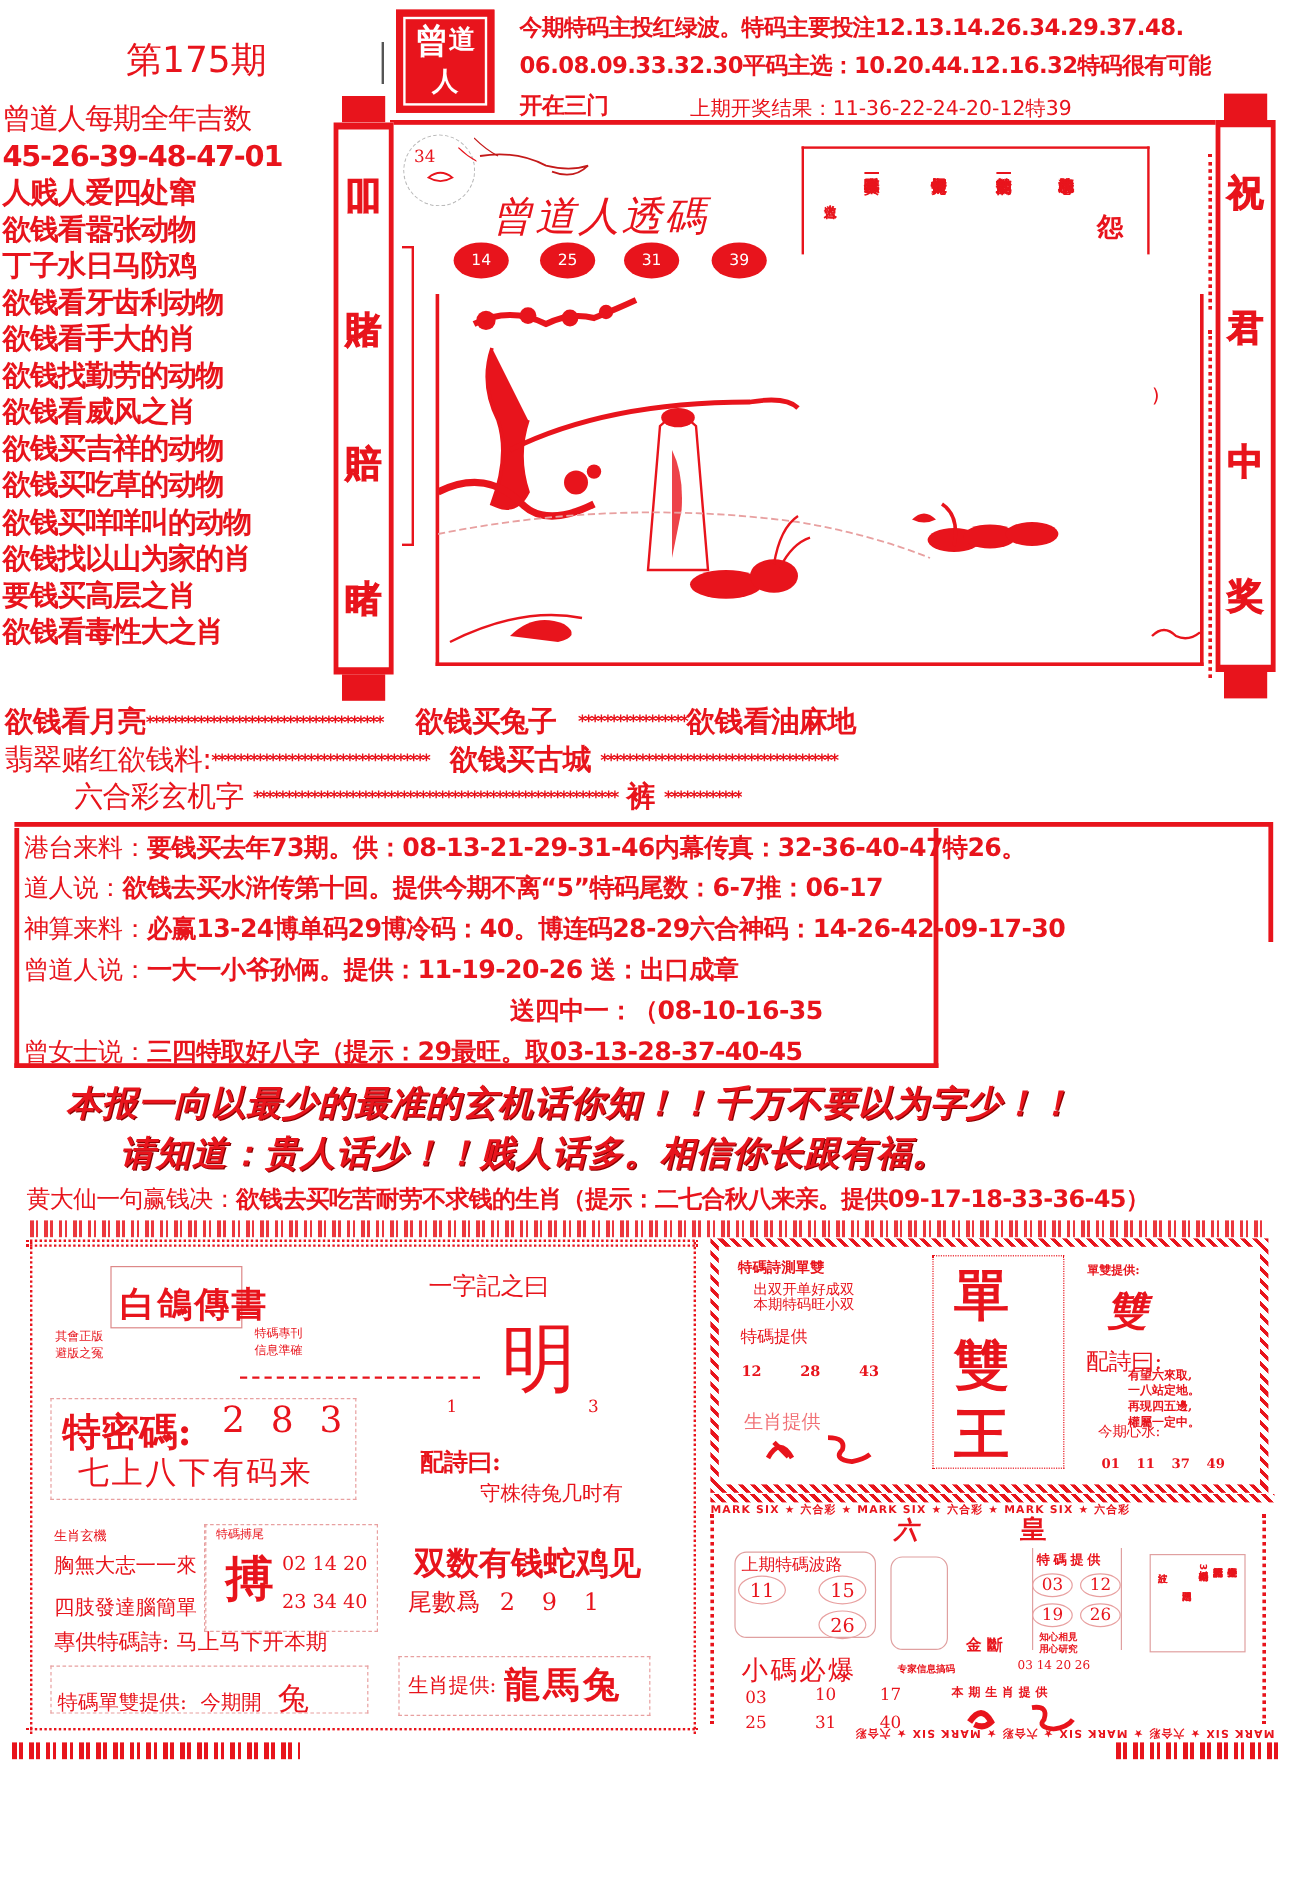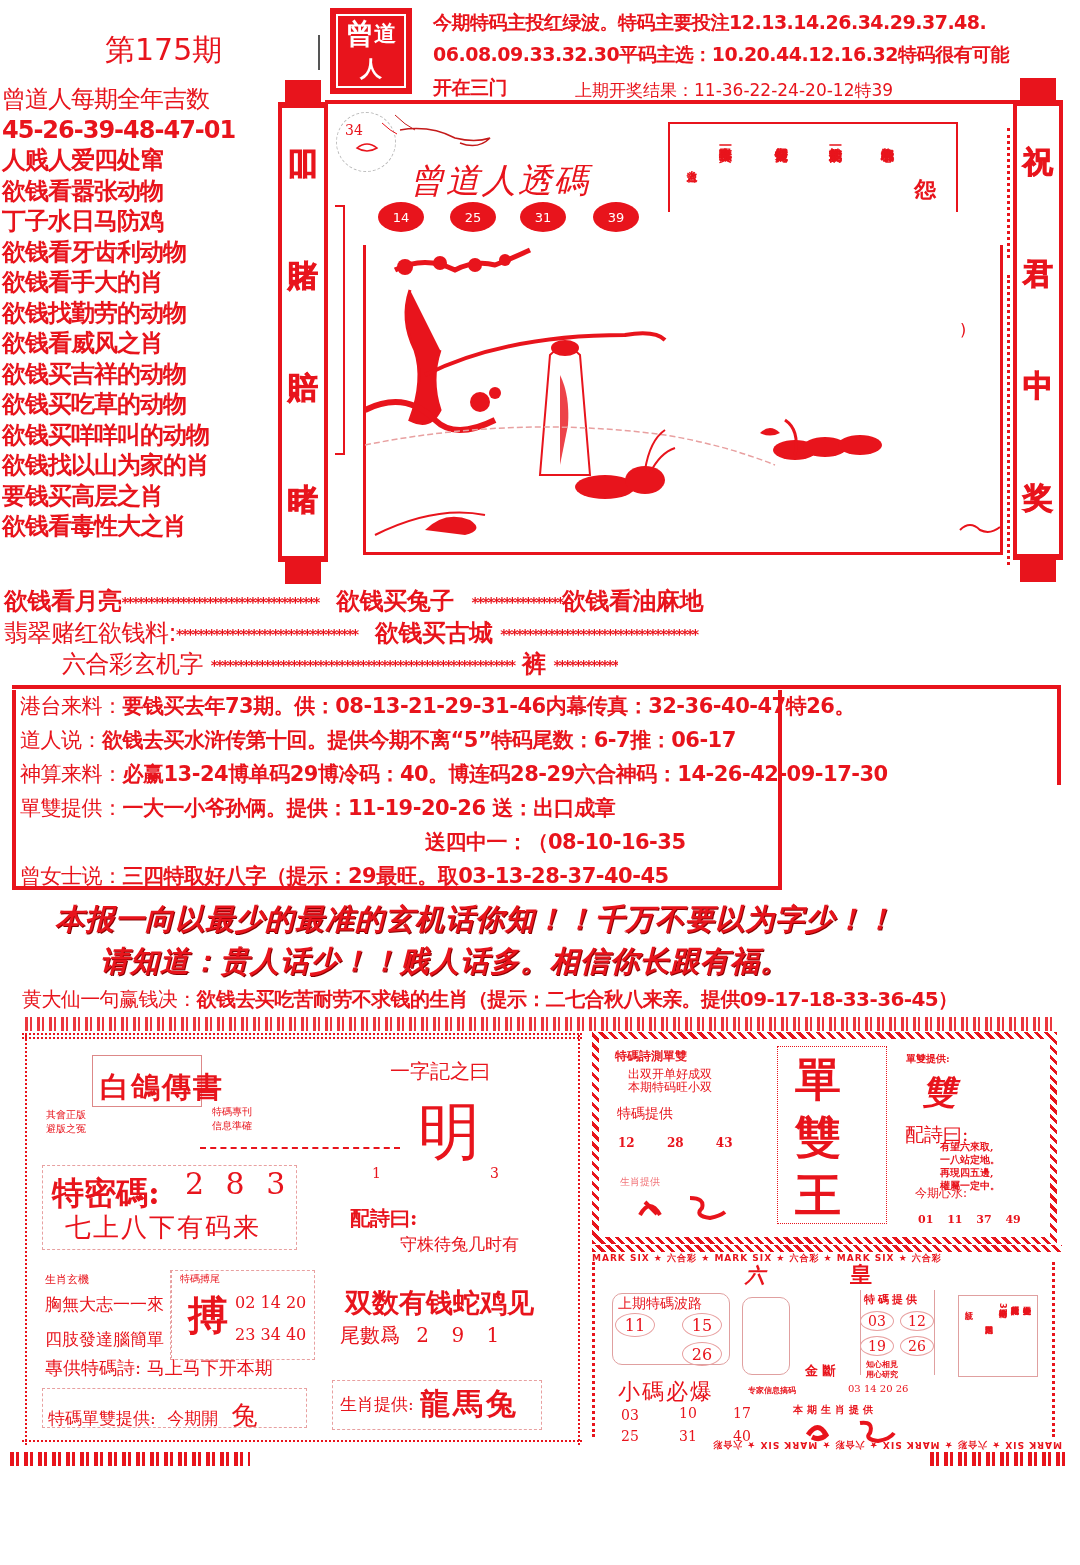--- a/index.html
+++ b/index.html
@@ -189,42 +189,42 @@
   <ellipse cx="460" cy="202" rx="22" ry="10" fill="#e8141c"></ellipse>
   <ellipse cx="495" cy="200" rx="22" ry="10" fill="#e8141c"></ellipse>
   <path d="M395 188 q10 -10 20 0 q-10 5 -20 0z" fill="#e8141c"></path>
   <path d="M420 175 q15 10 10 35" stroke="#e8141c" stroke-width="3" fill="none"></path>
   <path d="M595 285 q10 -10 20 0 q10 5 20 -3" stroke="#e8141c" stroke-width="2" fill="none"></path>
   <text x="595" y="90" font-size="16" fill="#e8141c">)</text>
 </svg>
 
 <div class="abs mid-line" style="left:4px;top:585px">
   <span>欲钱看月亮</span><span class="stars">*************************************</span>
-  <span style="margin-left:10px">欲钱买兔子</span>
+  <span style="margin-left:20px">欲钱买兔子</span>
   <span class="stars" style="margin-left:10px">*****************</span><span>欲钱看油麻地</span>
 </div>
 <div class="abs mid-line" style="left:4px;top:617px">
   <span style="font-weight:normal">翡翠赌红欲钱料:</span><span class="stars">*****************</span><span class="stars">*****************</span>
   <span style="margin-left:10px">欲钱买古城</span>
   <span class="stars">*************************************</span>
 </div>
 <div class="abs mid-line" style="left:62px;top:648px">
   <span style="font-weight:normal">六合彩玄机字</span>
   <span class="stars">*********************************************************</span>
   <span>裤</span>
   <span class="stars" style="display:inline-block;width:65px;overflow:hidden">*****************</span>
 </div>
 
 <div id="info-box" class="abs"></div>
 <div id="info-right-bar" class="abs"></div>
 <div id="info-inner" class="abs"></div>
 <div class="abs info-row" style="top:692px"><span class="lab">港台来料：</span><span class="val">要钱买去年73期。供：08-13-21-29-31-46内幕传真：32-36-40-47特26。</span></div>
 <div class="abs info-row" style="top:726px"><span class="lab">道人说：</span><span class="val">欲钱去买水浒传第十回。提供今期不离“5”特码尾数：6-7推：06-17</span></div>
 <div class="abs info-row" style="top:760px"><span class="lab">神算来料：</span><span class="val">必赢13-24博单码29博冷码：40。博连码28-29六合神码：14-26-42-09-17-30</span></div>
-<div class="abs info-row" style="top:794px"><span class="lab">單雙提供：</span><span class="val">一大一小爷孙俩。提供：11-19-20-26 送：出口成章</span></div>
+<div class="abs info-row" style="top:794px"><span class="lab">曾道人说：</span><span class="val">一大一小爷孙俩。提供：11-19-20-26 送：出口成章</span></div>
 <div class="abs info-row" style="top:828px;left:425px;width:295px;overflow:hidden"><span class="val">送四中一：（08-10-16-35</span></div>
 <div class="abs info-row" style="top:862px"><span class="lab">曾女士说：</span><span class="val">三四特取好八字（提示：29最旺。取03-13-28-37-40-45</span></div>
 
 <div class="abs slogan" style="left:55px;top:900px">本报一向以最少的最准的玄机话你知！！千万不要以为字少！！</div>
 <div class="abs slogan" style="left:100px;top:942px">请知道：贵人话少！！贱人话多。相信你长跟有福。</div>
 <div id="huang" class="abs">
   <span>黄大仙一句赢钱决：</span><span class="bold">欲钱去买吃苦耐劳不求钱的生肖（提示：二七合秋八来亲。提供09-17-18-33-36-45）</span>
 </div>
 <div class="abs" style="left:25px;top:1017px;width:1030px;height:14px;background:repeating-linear-gradient(90deg,#e8141c 0 3px,#fff 3px 5px,#e8141c 5px 7px,#fff 7px 12px);opacity:0.85"></div>
 
@@ -236,21 +236,21 @@
 <div class="abs serif-red" style="left:46px;top:1108px;font-size:10px;line-height:14px">
   <div>其會正版</div>
   <div>避版之冤</div>
 </div>
 <div class="abs serif-red" style="left:212px;top:1105px;font-size:10px;line-height:14px">
   <div>特碼專刊</div>
   <div>信息準確</div>
 </div>
 <div class="abs" style="left:200px;top:1147px;width:200px;border-top:2px dashed #e8141c"></div>
 
-<div class="abs serif-red" style="left:390px;top:1058px;font-size:20px">一字記之曰</div>
+<div class="abs serif-red" style="left:357px;top:1058px;font-size:20px">一字記之曰</div>
 <div class="abs serif-red" style="left:418px;top:1090px;font-size:62px">明</div>
 <div class="abs serif-red" style="left:372px;top:1165px;font-size:14px">1</div>
 <div class="abs serif-red" style="left:490px;top:1165px;font-size:14px">3</div>
 
 <div class="abs" style="left:42px;top:1165px;width:255px;height:85px;border:1px dashed #e8a0a0"></div>
 <div class="abs serif-red bold" style="left:52px;top:1172px;font-size:32px">特密碼:</div>
 <div class="abs serif-red" style="left:185px;top:1166px;font-size:30px;letter-spacing:6px">2 8 3</div>
 <div class="abs serif-red" style="left:65px;top:1210px;font-size:26px;letter-spacing:2px">七上八下有码来</div>
 
 <div class="abs serif-red bold" style="left:350px;top:1205px;font-size:20px">配詩曰:</div>
@@ -295,21 +295,21 @@
 <div class="abs serif-red" style="left:628px;top:1068px;font-size:12px;line-height:13px">
   <div>出双开单好成双</div>
   <div>本期特码旺小双</div>
 </div>
 <div class="abs serif-red" style="left:617px;top:1105px;font-size:14px">特碼提供</div>
 <div class="abs serif-red bold" style="left:618px;top:1136px;font-size:12px;word-spacing:28px">
   <span>12</span>
   <span>28</span>
   <span>43</span>
 </div>
-<div class="abs serif-red" style="left:620px;top:1175px;font-size:10px;opacity:0.6">生肖提供</div>
+<div class="abs serif-red" style="left:620px;top:1175px;font-size:16px;opacity:0.6">生肖提供</div>
 <svg class="abs" style="left:635px;top:1190px" width="100" height="30">
   <path d="M5 25 q10 -18 20 0 M10 12 l12 12" stroke="#e8141c" stroke-width="4" fill="none"></path>
   <path d="M55 8 q15 0 12 10 q-8 8 8 10 q10 -2 15 -6" stroke="#e8141c" stroke-width="4" fill="none"></path>
 </svg>
 <div class="abs" style="left:777px;top:1046px;width:110px;height:178px;border-left:1px dotted #e8141c;border-right:1px dotted #e8141c;border-top:1px dotted #e8141c;border-bottom:1px dotted #e8141c"></div>
 <div class="abs serif-red bold" style="left:795px;top:1050px;font-size:46px;line-height:58px;text-align:center">
   <div>單</div>
   <div>雙</div>
   <div>王</div>
 </div>

